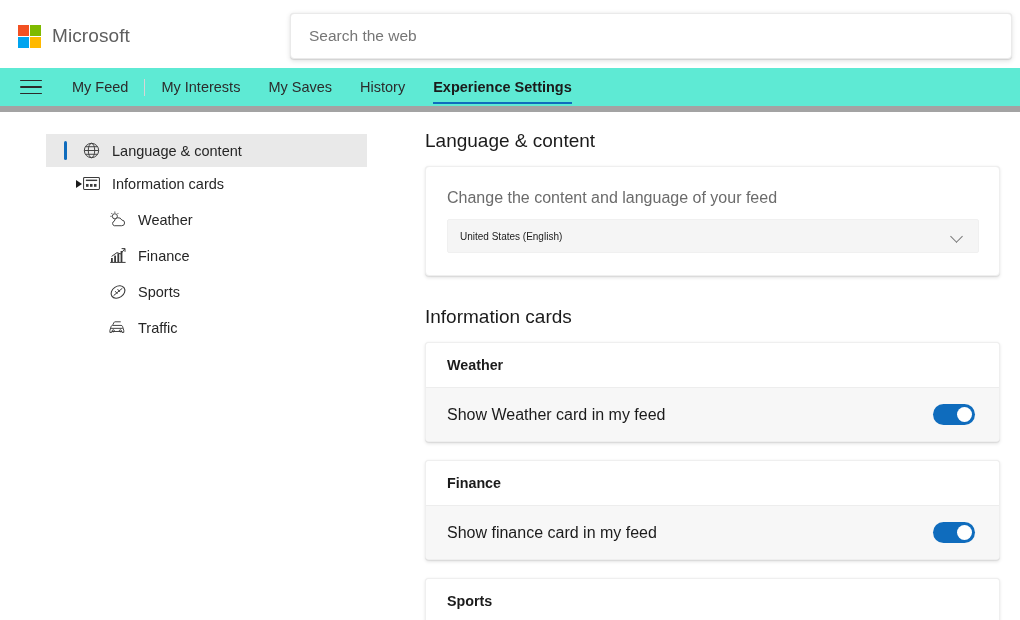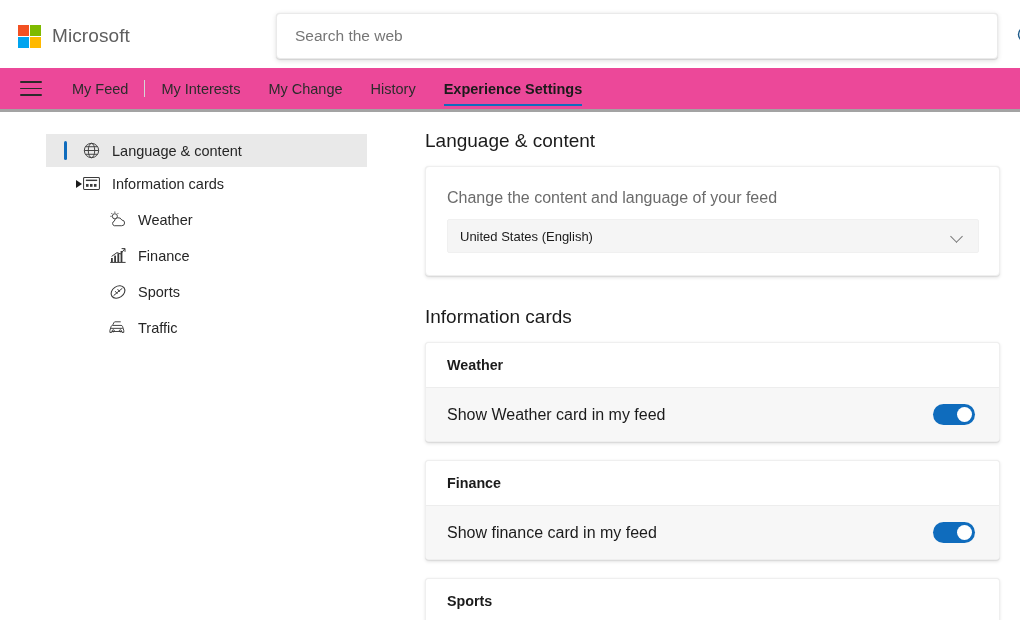--- a/index.html
+++ b/index.html
@@ -15,20 +15,21 @@
   }
 
   
   .header {
     height: 68px;
     display: flex;
     align-items: center;
     padding: 4px 0 0 18px;
     background: #ffffff;
     position: relative;
+    gap: 14px;
   }
 
   .brand {
     display: flex;
     align-items: center;
     gap: 11px;
     width: 230px;
     flex: 0 0 auto;
   }
 
@@ -94,22 +95,22 @@
     border: 0;
     cursor: pointer;
   }
 
   
   .navbar {
     height: 44px;
     display: flex;
     align-items: center;
     padding: 0 0 0 16px;
-    background: #ec4899;
-    border-bottom: 3px solid #a3a3a3;
+    background: #5eead4;
+    border-bottom: 6px solid #a3a3a3;
     position: relative;
   }
 
   .hamburger {
     width: 30px;
     height: 26px;
     display: flex;
     flex-direction: column;
     justify-content: center;
     gap: 5px;
@@ -252,21 +253,21 @@
 
   .dropdown {
     height: 34px;
     background: #f5f5f5;
     border: 1px solid #f0f0f0;
     border-radius: 2px;
     display: flex;
     align-items: center;
     justify-content: space-between;
     padding: 0 14px 0 12px;
-    font-size: 13px;
+    font-size: 10px;
     color: #1b1b1b;
     cursor: pointer;
   }
 
   .chev {
     width: 13px; height: 8px;
     position: relative;
     flex: 0 0 auto;
   }
   .chev::before {
@@ -356,21 +357,21 @@
 <div class="navbar">
   <button class="hamburger">
     <i></i>
       <i></i>
       <i></i>
   </button>
 
   <button class="nav-item">My Feed</button>
   <div class="nav-sep"></div>
   <button class="nav-item">My Interests</button>
-  <button class="nav-item">My Change</button>
+  <button class="nav-item">My Saves</button>
   <button class="nav-item">History</button>
   <button class="nav-item active">Experience Settings</button>
 </div>
 
 <div class="page">
 
   <div class="sidebar">
 
     <div class="side-row lvl0 active">
       <span class="side-icon">

